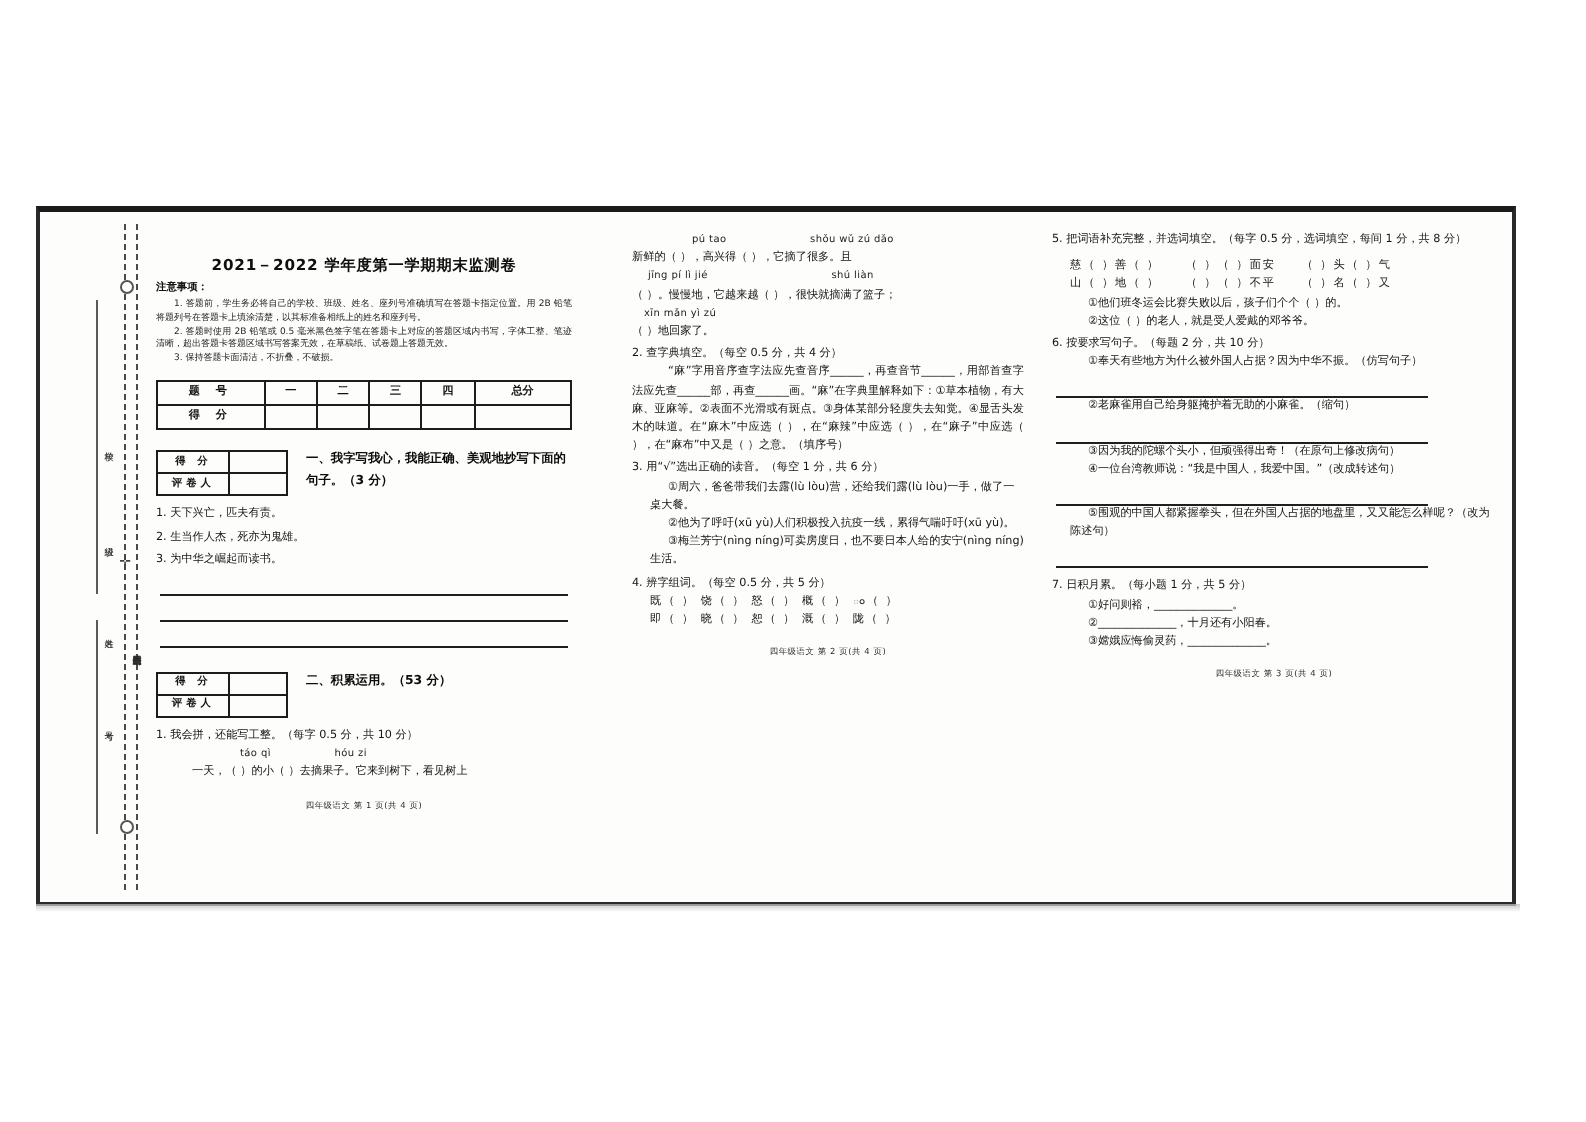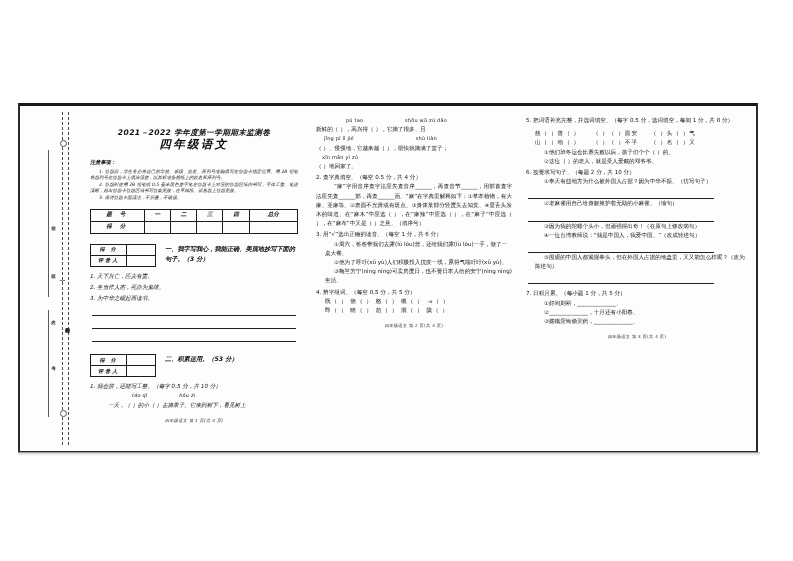--- a/index.html
+++ b/index.html
@@ -95,21 +95,21 @@
   
   .col {
     position: absolute;
     top: 8px;
     bottom: 6px;
     font-size: 5.6px;
     line-height: 9.2px;
     color: #141414;
     overflow: hidden;
   }
-  #col1 { left: 70px;  width: 208px; font-style: italic; }
+  #col1 { left: 58px;  width: 208px; }
   #col2 { left: 296px; width: 196px; }
   #col3 { left: 506px; width: 222px; }
 
   
   .exam-title {
     text-align: center;
     font-size: 7.6px;
     letter-spacing: .4px;
     margin: 14px 0 3px 0;
     color: #0f0f0f;
@@ -232,21 +232,20 @@
     <div class="seal-text" style="left:0px;top:112px;">学校</div>
     <div class="seal-text" style="left:0px;top:160px;">班级</div>
     <div class="seal-text" style="left:0px;top:206px;">姓名</div>
     <div class="seal-text" style="left:0px;top:252px;">考号</div>
     <div class="seal-text" style="left:14px;top:214px;">密封线内不要答题</div>
   </div>
 
   <div class="col" id="col1">
 
     <div class="exam-title">2021－2022 学年度第一学期期末监测卷</div>
-    <div class="exam-subject">四年级语文</div>
 
     <div class="notice-head">注意事项：</div>
     <div class="notice-line indent">1. 答题前，学生务必将自己的学校、班级、姓名、座列号准确填写在答题卡指定位置。用 2B 铅笔将题列号在答题卡上填涂清楚，以其标准备相纸上的姓名和座列号。</div>
     <div class="notice-line indent">2. 答题时使用 2B 铅笔或 0.5 毫米黑色签字笔在答题卡上对应的答题区域内书写，字体工整、笔迹清晰，超出答题卡答题区域书写答案无效，在草稿纸、试卷题上答题无效。</div>
     <div class="notice-line indent">3. 保持答题卡面清洁，不折叠，不破损。</div>
 
     <table class="score">
       <tbody>
           <tr>
         <td class="lbl">题  号</td>

